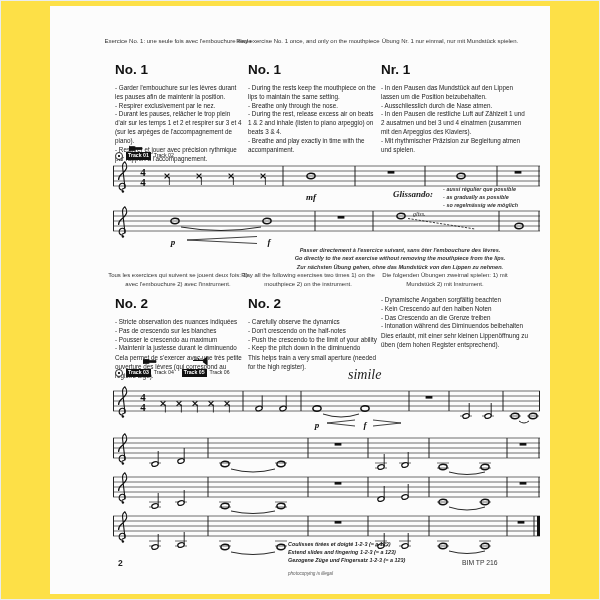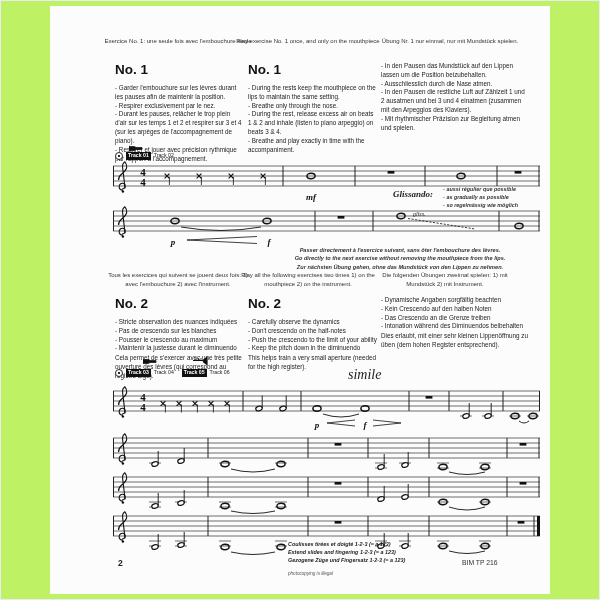--- a/index.html
+++ b/index.html
@@ -1,17 +1,17 @@
 <!DOCTYPE html>
 <html><head>
 <meta charset="utf-8">
 <style>
   html,body{margin:0;padding:0;}
   body{width:600px;height:600px;background:#ffffff;font-family:"Liberation Sans",sans-serif;}
-  .canvas{position:relative;width:600px;height:600px;background:#bef264;box-shadow:inset 0 0 0 1px #e9ecee;overflow:hidden;}
+  .canvas{position:relative;width:600px;height:600px;background:#fde047;box-shadow:inset 0 0 0 1px #e9ecee;overflow:hidden;}
   .page{position:absolute;left:50px;top:6px;width:500px;height:588px;background:#fcfcfc;}
 
   .intro-col{position:absolute;top:38px;font-size:6px;color:#333;text-align:center;line-height:1.3;}
   .col{position:absolute;color:#1c1c1c;}
   .col h2{margin:0 0 7px 0;font-size:13.5px;font-weight:bold;color:#111;}
   .bullets div{font-size:6.3px;line-height:1.4;color:#222;}
   .note-par{font-size:6.3px;line-height:1.4;color:#222;margin-top:1px;}
 
   .trackrow{position:absolute;display:flex;align-items:center;gap:3px;}
   .cd-icon{width:8px;height:8px;border:1.6px solid #2a2a2a;border-radius:50%;box-sizing:border-box;background:radial-gradient(circle,#2a2a2a 18%,#fff 22%);flex:0 0 auto;}
@@ -103,20 +103,21 @@
   <div class="col" style="left:248px;top:62px;width:128px;">
     <h2>No. 1</h2>
     <div class="bullets">
       <div>- During the rests keep the mouthpiece on the lips to maintain the same setting.</div>
       <div>- Breathe only through the nose.</div>
       <div>- During the rest, release excess air on beats 1 &amp; 2 and inhale (listen to piano arpeggio) on beats 3 &amp; 4.</div>
       <div>- Breathe and play exactly in time with the accompaniment.</div>
     </div>
   </div>
   <div class="col" style="left:381px;top:62px;width:148px;">
+    <h2>Nr. 1</h2>
     <div class="bullets">
       <div>- In den Pausen das Mundstück auf den Lippen lassen um die Position beizubehalten.</div>
       <div>- Ausschliesslich durch die Nase atmen.</div>
       <div>- In den Pausen die restliche Luft auf Zählzeit 1 und 2 ausatmen und bei 3 und 4 einatmen (zusammen mit den Arpeggios des Klaviers).</div>
       <div>- Mit rhythmischer Präzision zur Begleitung atmen und spielen.</div>
     </div>
   </div>
 
   <svg class="mini-icon" style="left:129px;top:144px;" width="14" height="8">
       <use href="#g-mp"></use>

